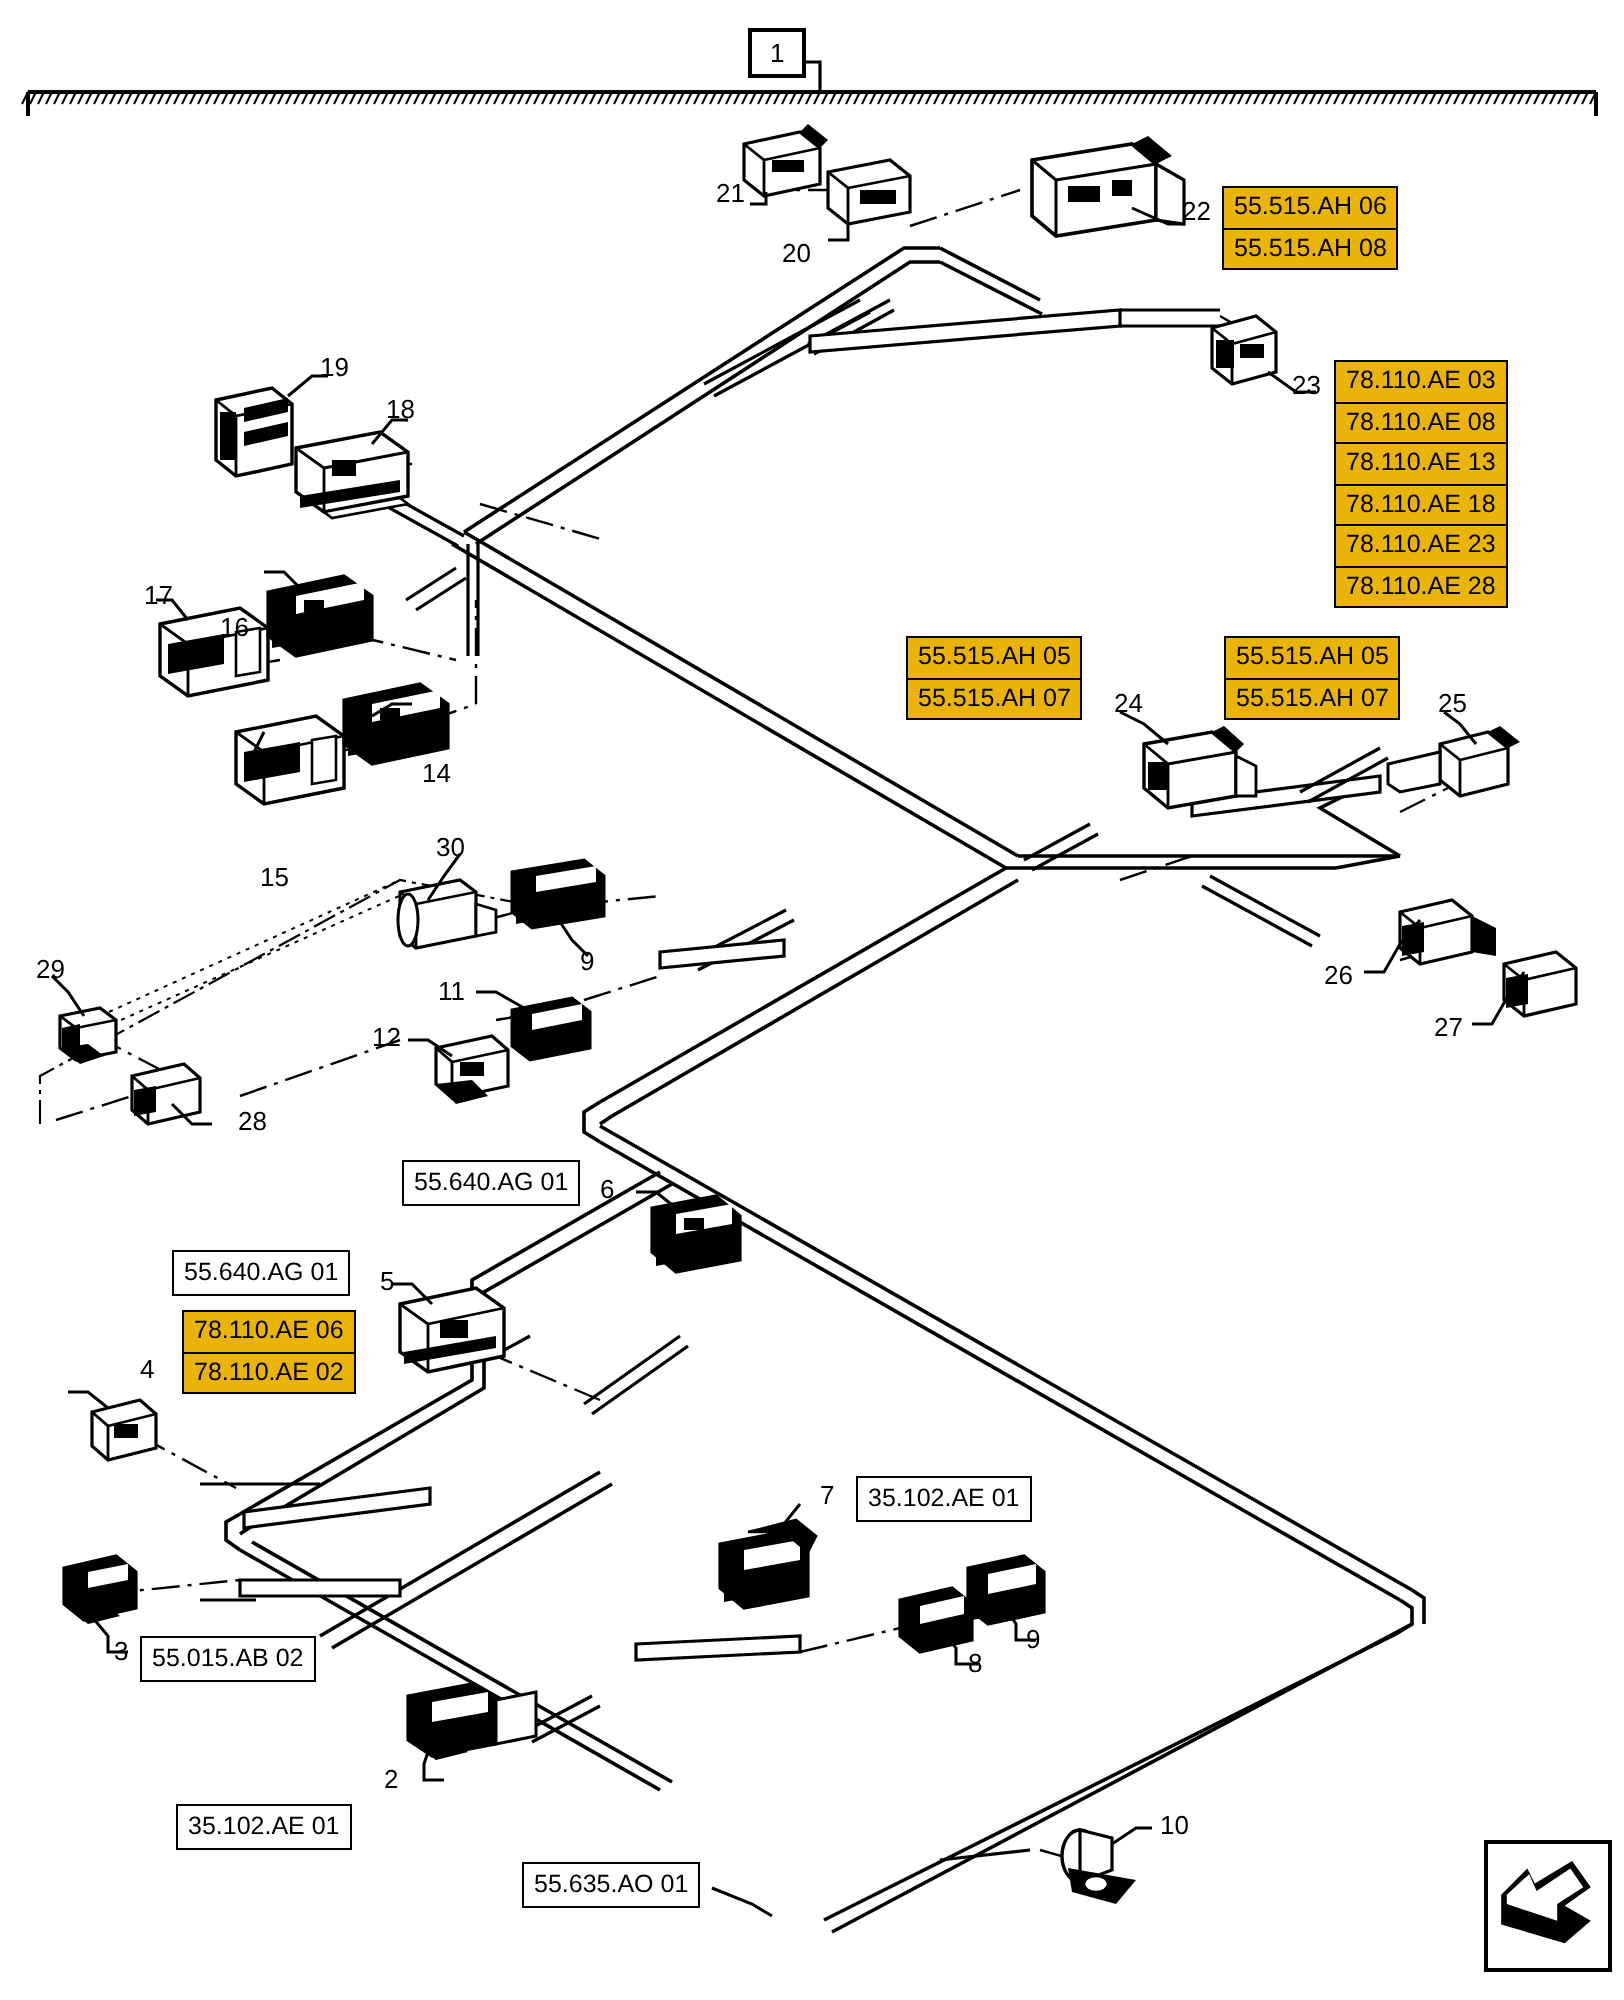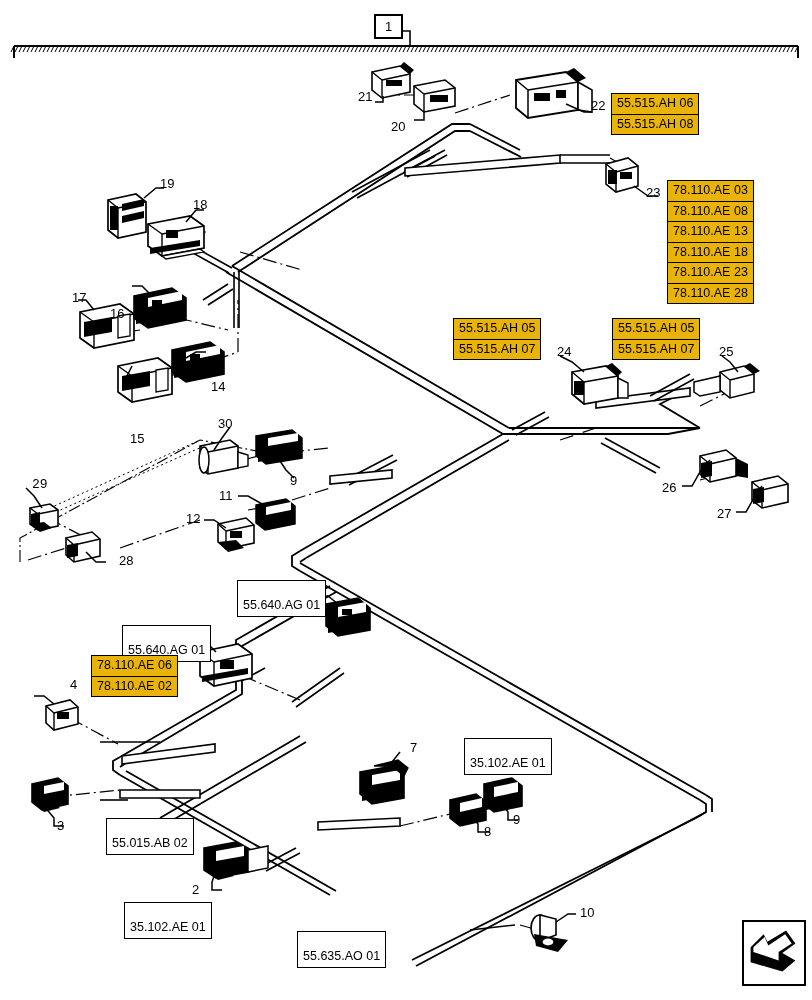--- a/index.html
+++ b/index.html
@@ -2,21 +2,21 @@
 <html><head>
 <meta charset="utf-8">
 <style>
   html,body{margin:0;padding:0;background:#fff;}
   body{width:812px;height:1000px;position:relative;
        font-family:"Liberation Sans",sans-serif;color:#000;overflow:hidden;}
   #sheet{position:absolute;inset:0;width:812px;height:1000px;}
   .ov{position:absolute;}
   
   .pn{position:absolute;border:1.6px solid #000;background:#fff;
-      font-size:12.5px;line-height:1;padding:18px 5px 4px 5px;white-space:nowrap;margin-left:36px;}
+      font-size:12.5px;line-height:1;padding:4px 5px 4px 5px;white-space:nowrap;}
   .pnstack{position:absolute;border:1.6px solid #000;background:#eab308;}
   .pnstack .row{border-bottom:1.2px solid #000;font-size:12.5px;line-height:1;
       padding:3px 5px 4px 5px;white-space:nowrap;}
   .pnstack .row:last-child{border-bottom:none;}
   
   .it{position:absolute;font-size:13px;line-height:1;white-space:nowrap;}
   .tagbox{position:absolute;border:2px solid #000;background:#fff;
       font-size:13px;line-height:1;padding:4px 9px;}
   svg{display:block;}
   .ln{fill:none;stroke:#000;}
@@ -442,21 +442,21 @@
 <div class="it" style="left:160px;top:177px;"><span>19</span></div>
 <div class="it" style="left:193px;top:198px;"><span>18</span></div>
 <div class="it" style="left:72px;top:291px;"><span>17</span></div>
 <div class="it" style="left:110px;top:275px;margin-top:32px;"><span>16</span></div>
 <div class="it" style="left:130px;top:396px;margin-top:36px;"><span>15</span></div>
 <div class="it" style="left:211px;top:380px;"><span>14</span></div>
 <div class="it" style="left:218px;top:417px;"><span>30</span></div>
 <div class="it" style="left:290px;top:474px;"><span>9</span></div>
 <div class="it" style="left:219px;top:489px;"><span>11</span></div>
 <div class="it" style="left:186px;top:512px;"><span>12</span></div>
-<div class="it" style="left:32px;top:478px;font-family:Liberation Mono, monospace;"><span>29</span></div>
+<div class="it" style="left:18px;top:478px;"><span>29</span></div>
 <div class="it" style="left:119px;top:554px;"><span>28</span></div>
 <div class="it" style="left:557px;top:345px;"><span>24</span></div>
 <div class="it" style="left:719px;top:345px;"><span>25</span></div>
 <div class="it" style="left:662px;top:481px;"><span>26</span></div>
 <div class="it" style="left:717px;top:507px;"><span>27</span></div>
 <div class="it" style="left:300px;top:588px;"><span>6</span></div>
 <div class="it" style="left:190px;top:634px;"><span>5</span></div>
 <div class="it" style="left:70px;top:678px;"><span>4</span></div>
 <div class="it" style="left:57px;top:819px;"><span>3</span></div>
 <div class="it" style="left:410px;top:741px;"><span>7</span></div>

